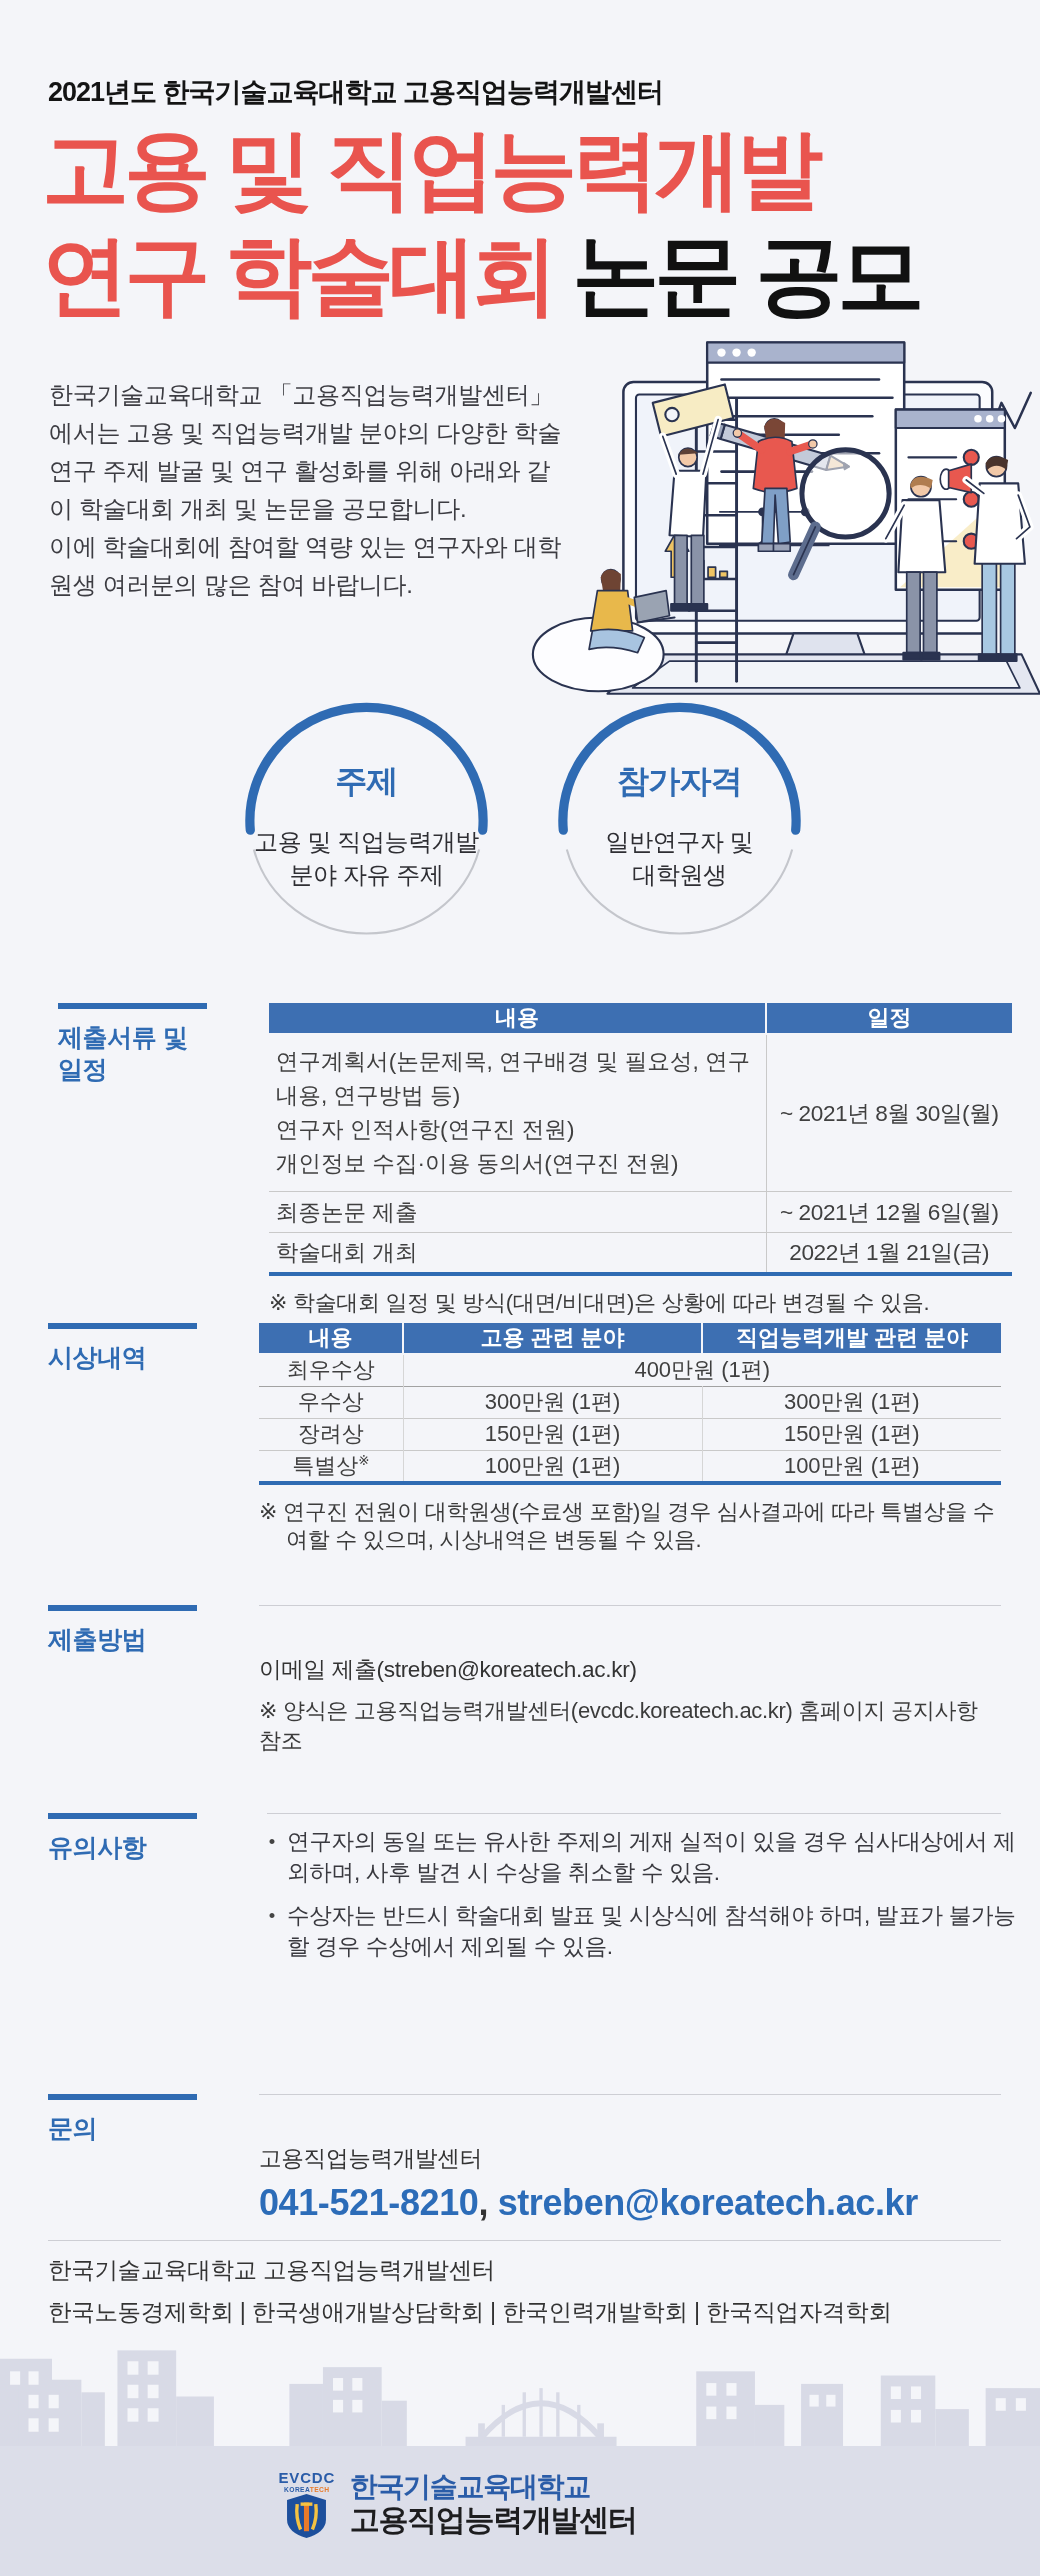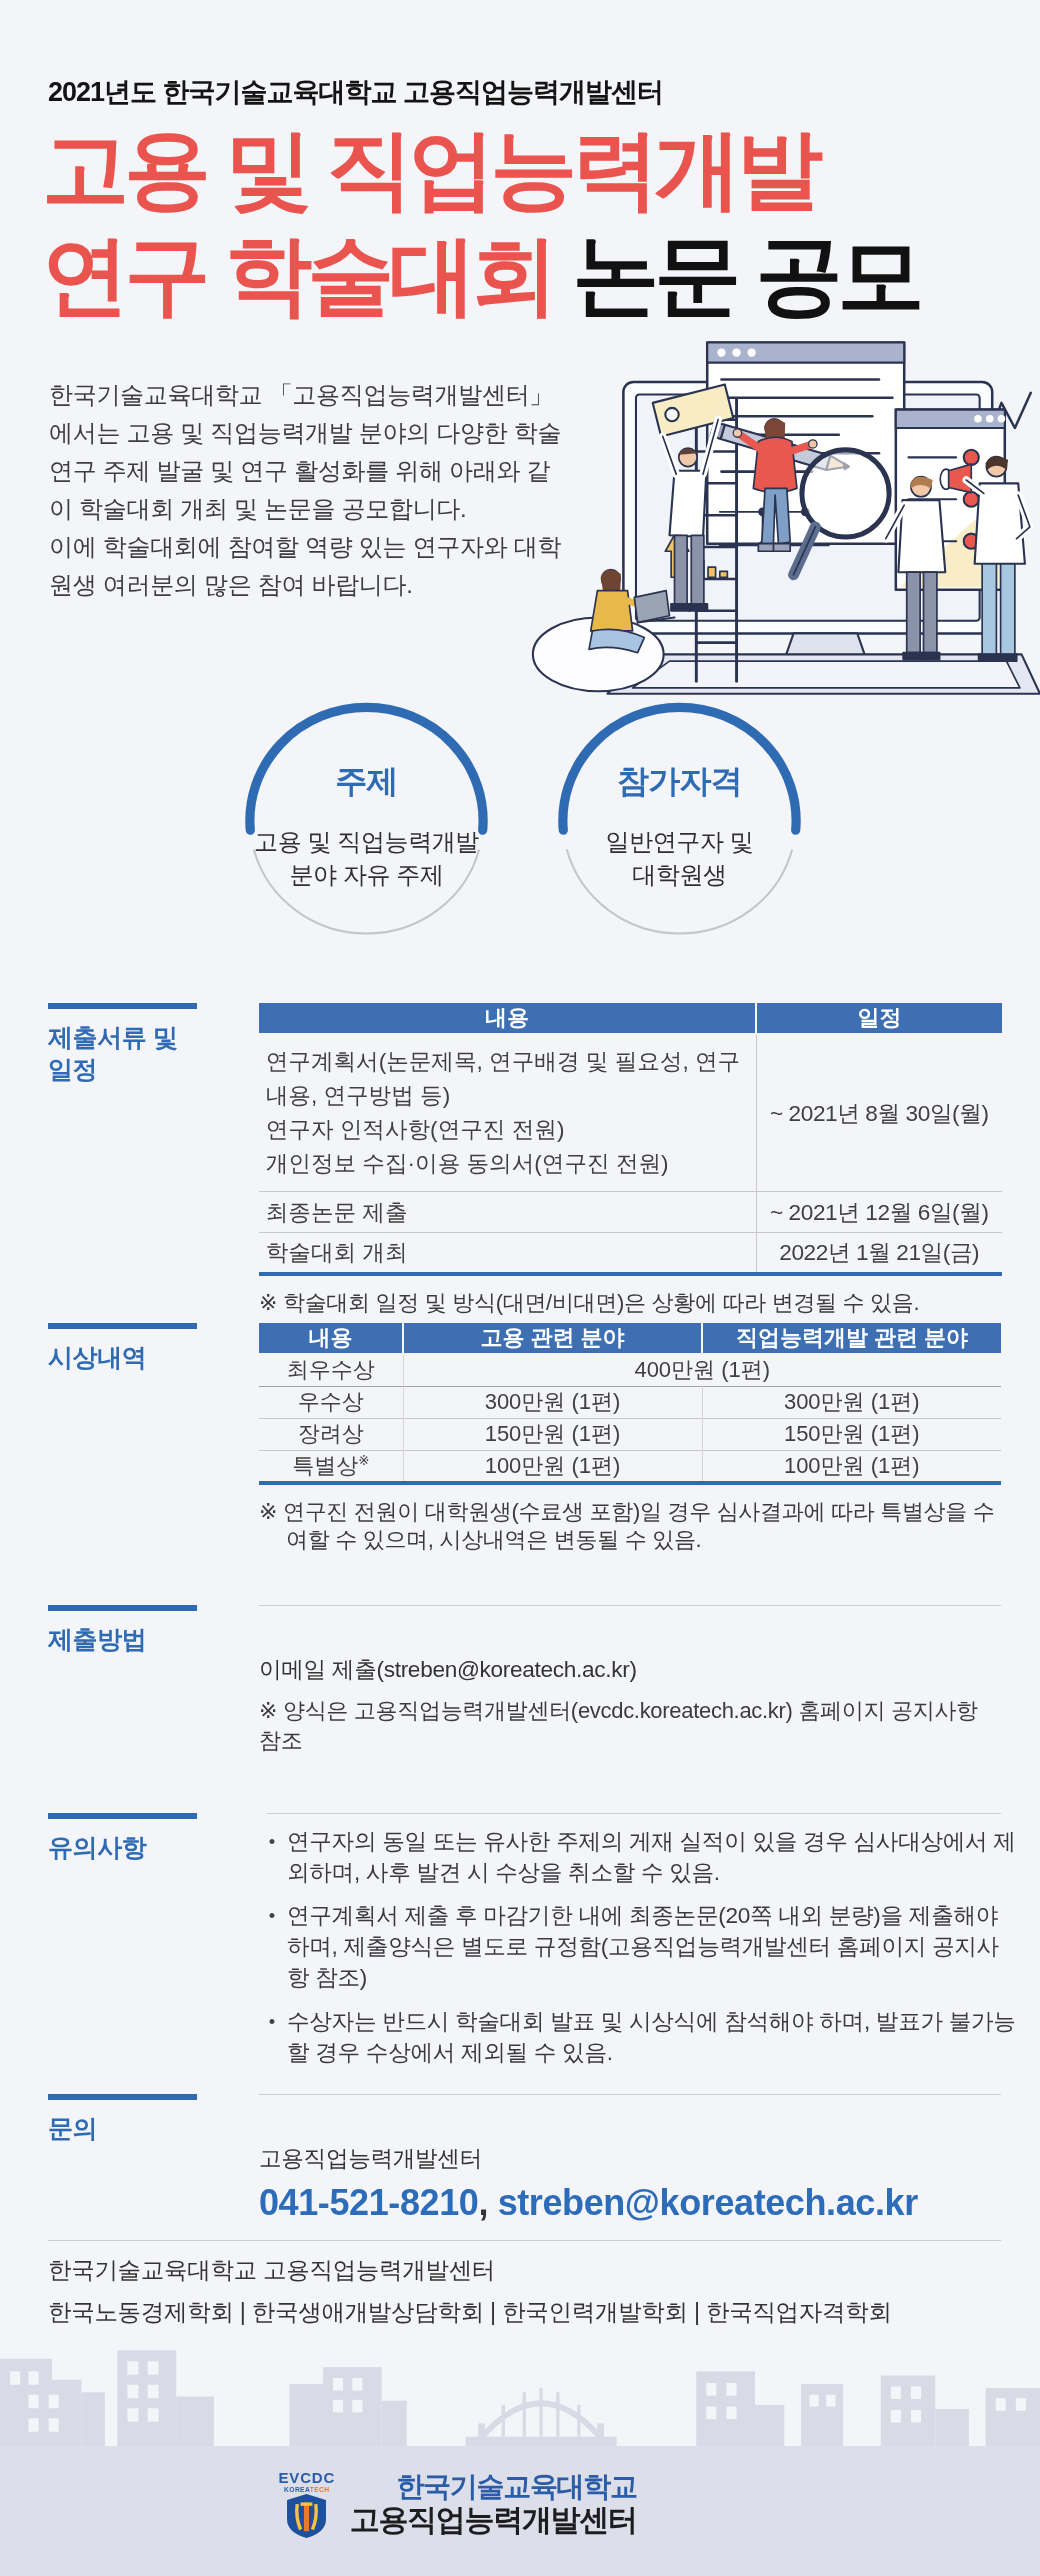--- a/index.html
+++ b/index.html
@@ -68,21 +68,21 @@
   .hosts-line + .hosts-line{margin-top:8.4px;}
 
   
   .bullets{list-style:none;}
   .bullets li{position:relative;padding-left:20px;font-size:22.6px;line-height:31px;color:#39393f;letter-spacing:-0.3px;margin-bottom:12.6px;width:751px;}
   .bullets li::before{content:"•";position:absolute;left:1.7px;top:0;color:#444;font-size:18.5px;}
 
   
   .skyline{position:absolute;left:0;top:2346px;width:1041px;height:101px;}
   .footer-band{position:absolute;left:0;top:2446px;width:1041px;height:130px;background:var(--footer-band);}
-  .footer-logo{position:absolute;left:0;top:2469px;width:914px;display:flex;justify-content:center;align-items:center;gap:13.4px;text-align:right;}
+  .footer-logo{position:absolute;left:0;top:2469px;width:914px;display:flex;justify-content:center;align-items:center;gap:13.4px;}
   .logo-left{display:flex;flex-direction:column;align-items:center;width:59px;}
   .logo-acronym{font-size:15px;font-weight:800;color:#2a5ca8;letter-spacing:0.8px;line-height:17px;}
   .logo-sub{font-size:6.7px;font-weight:800;line-height:8.4px;letter-spacing:0.4px;}
   .logo-sub .k{color:#2a5ca8;} .logo-sub .t{color:#e87a2a;}
   .logo-text .l1{font-size:28px;font-weight:800;color:#2a5ca8;letter-spacing:-1.3px;line-height:32px;}
   .logo-text .l2{font-size:30px;font-weight:800;color:#1d1d1f;letter-spacing:-1.3px;line-height:34px;}
 </style>
 </head>
 <body>
 
@@ -259,21 +259,21 @@
       <path d="M 11.7 177 A 139 135 0 0 0 280.3 177" stroke="#c4c6cc" stroke-width="2.5" fill="none"></path>
       <path d="M 7.5 154 A 139 135 0 1 1 284.5 154" stroke="#2f6bb3" stroke-width="11" fill="none" stroke-linecap="round"></path>
     </svg>
     <div class="b-title">참가자격</div>
     <div class="b-body">
       <div>일반연구자 및</div>
       <div>대학원생</div>
     </div>
   </div>
 
-  <div class="section" style="top:1003px;">
+  <div class="section" style="top:1003px;margin-left:10px;">
     <div class="label-col">
       <div class="label-bar"></div>
       <div class="label-text">
         <div>제출서류 및</div>
         <div>일정</div>
       </div>
     </div>
     <div class="content-col">
       <table class="t-sub">
         <colgroup>
@@ -366,21 +366,20 @@
   </div>
 
   <div class="section" style="top:1813px;gap:8px;">
     <div class="label-col">
       <div class="label-bar"></div>
       <div class="label-text">유의사항</div>
     </div>
     <div class="content-col ruled">
       <ul class="bullets">
         <li>연구자의 동일 또는 유사한 주제의 게재 실적이 있을 경우 심사대상에서 제외하며, 사후 발견 시 수상을 취소할 수 있음.</li>
-        <li>연구계획서 제출 후 마감기한 내에 최종논문(20쪽 내외 분량)을 제출해야 하며, 제출양식은 별도로 규정함(고용직업능력개발센터 홈페이지 공지사항 참조)</li>
         <li>수상자는 반드시 학술대회 발표 및 시상식에 참석해야 하며, 발표가 불가능할 경우 수상에서 제외될 수 있음.</li>
       </ul>
     </div>
   </div>
 
   <div class="section" style="top:2094px;">
     <div class="label-col">
       <div class="label-bar"></div>
       <div class="label-text">문의</div>
     </div>

